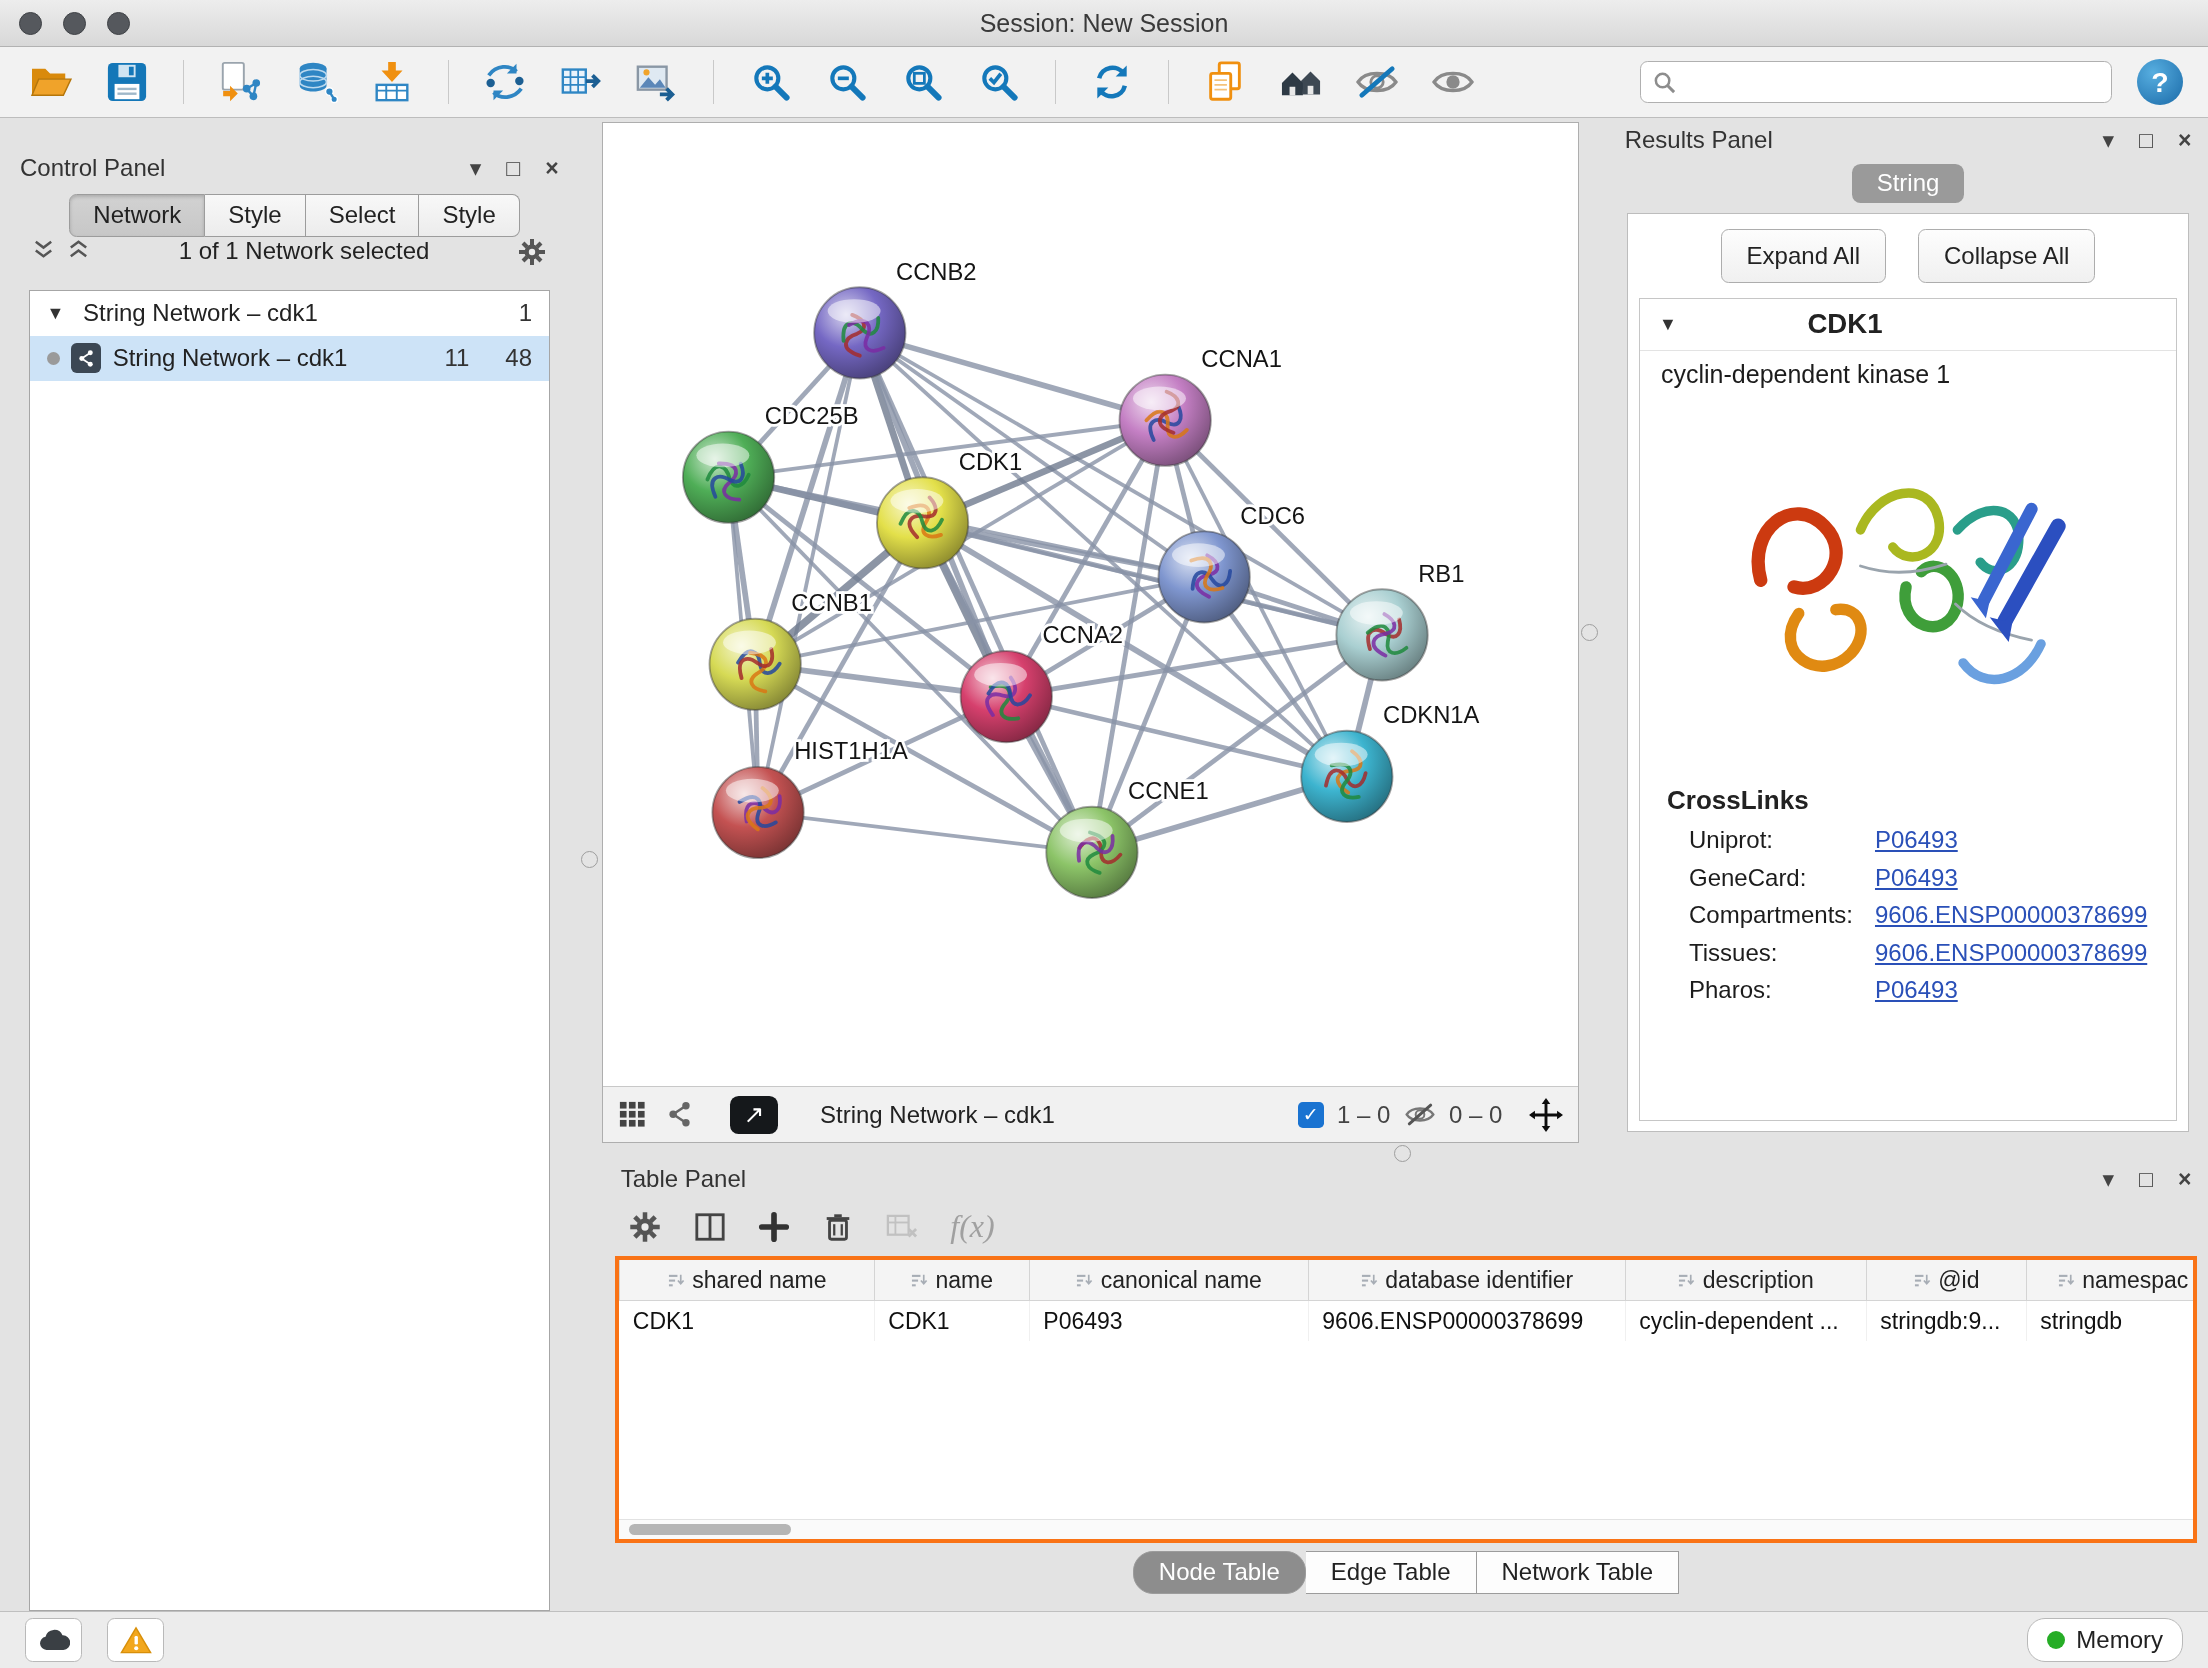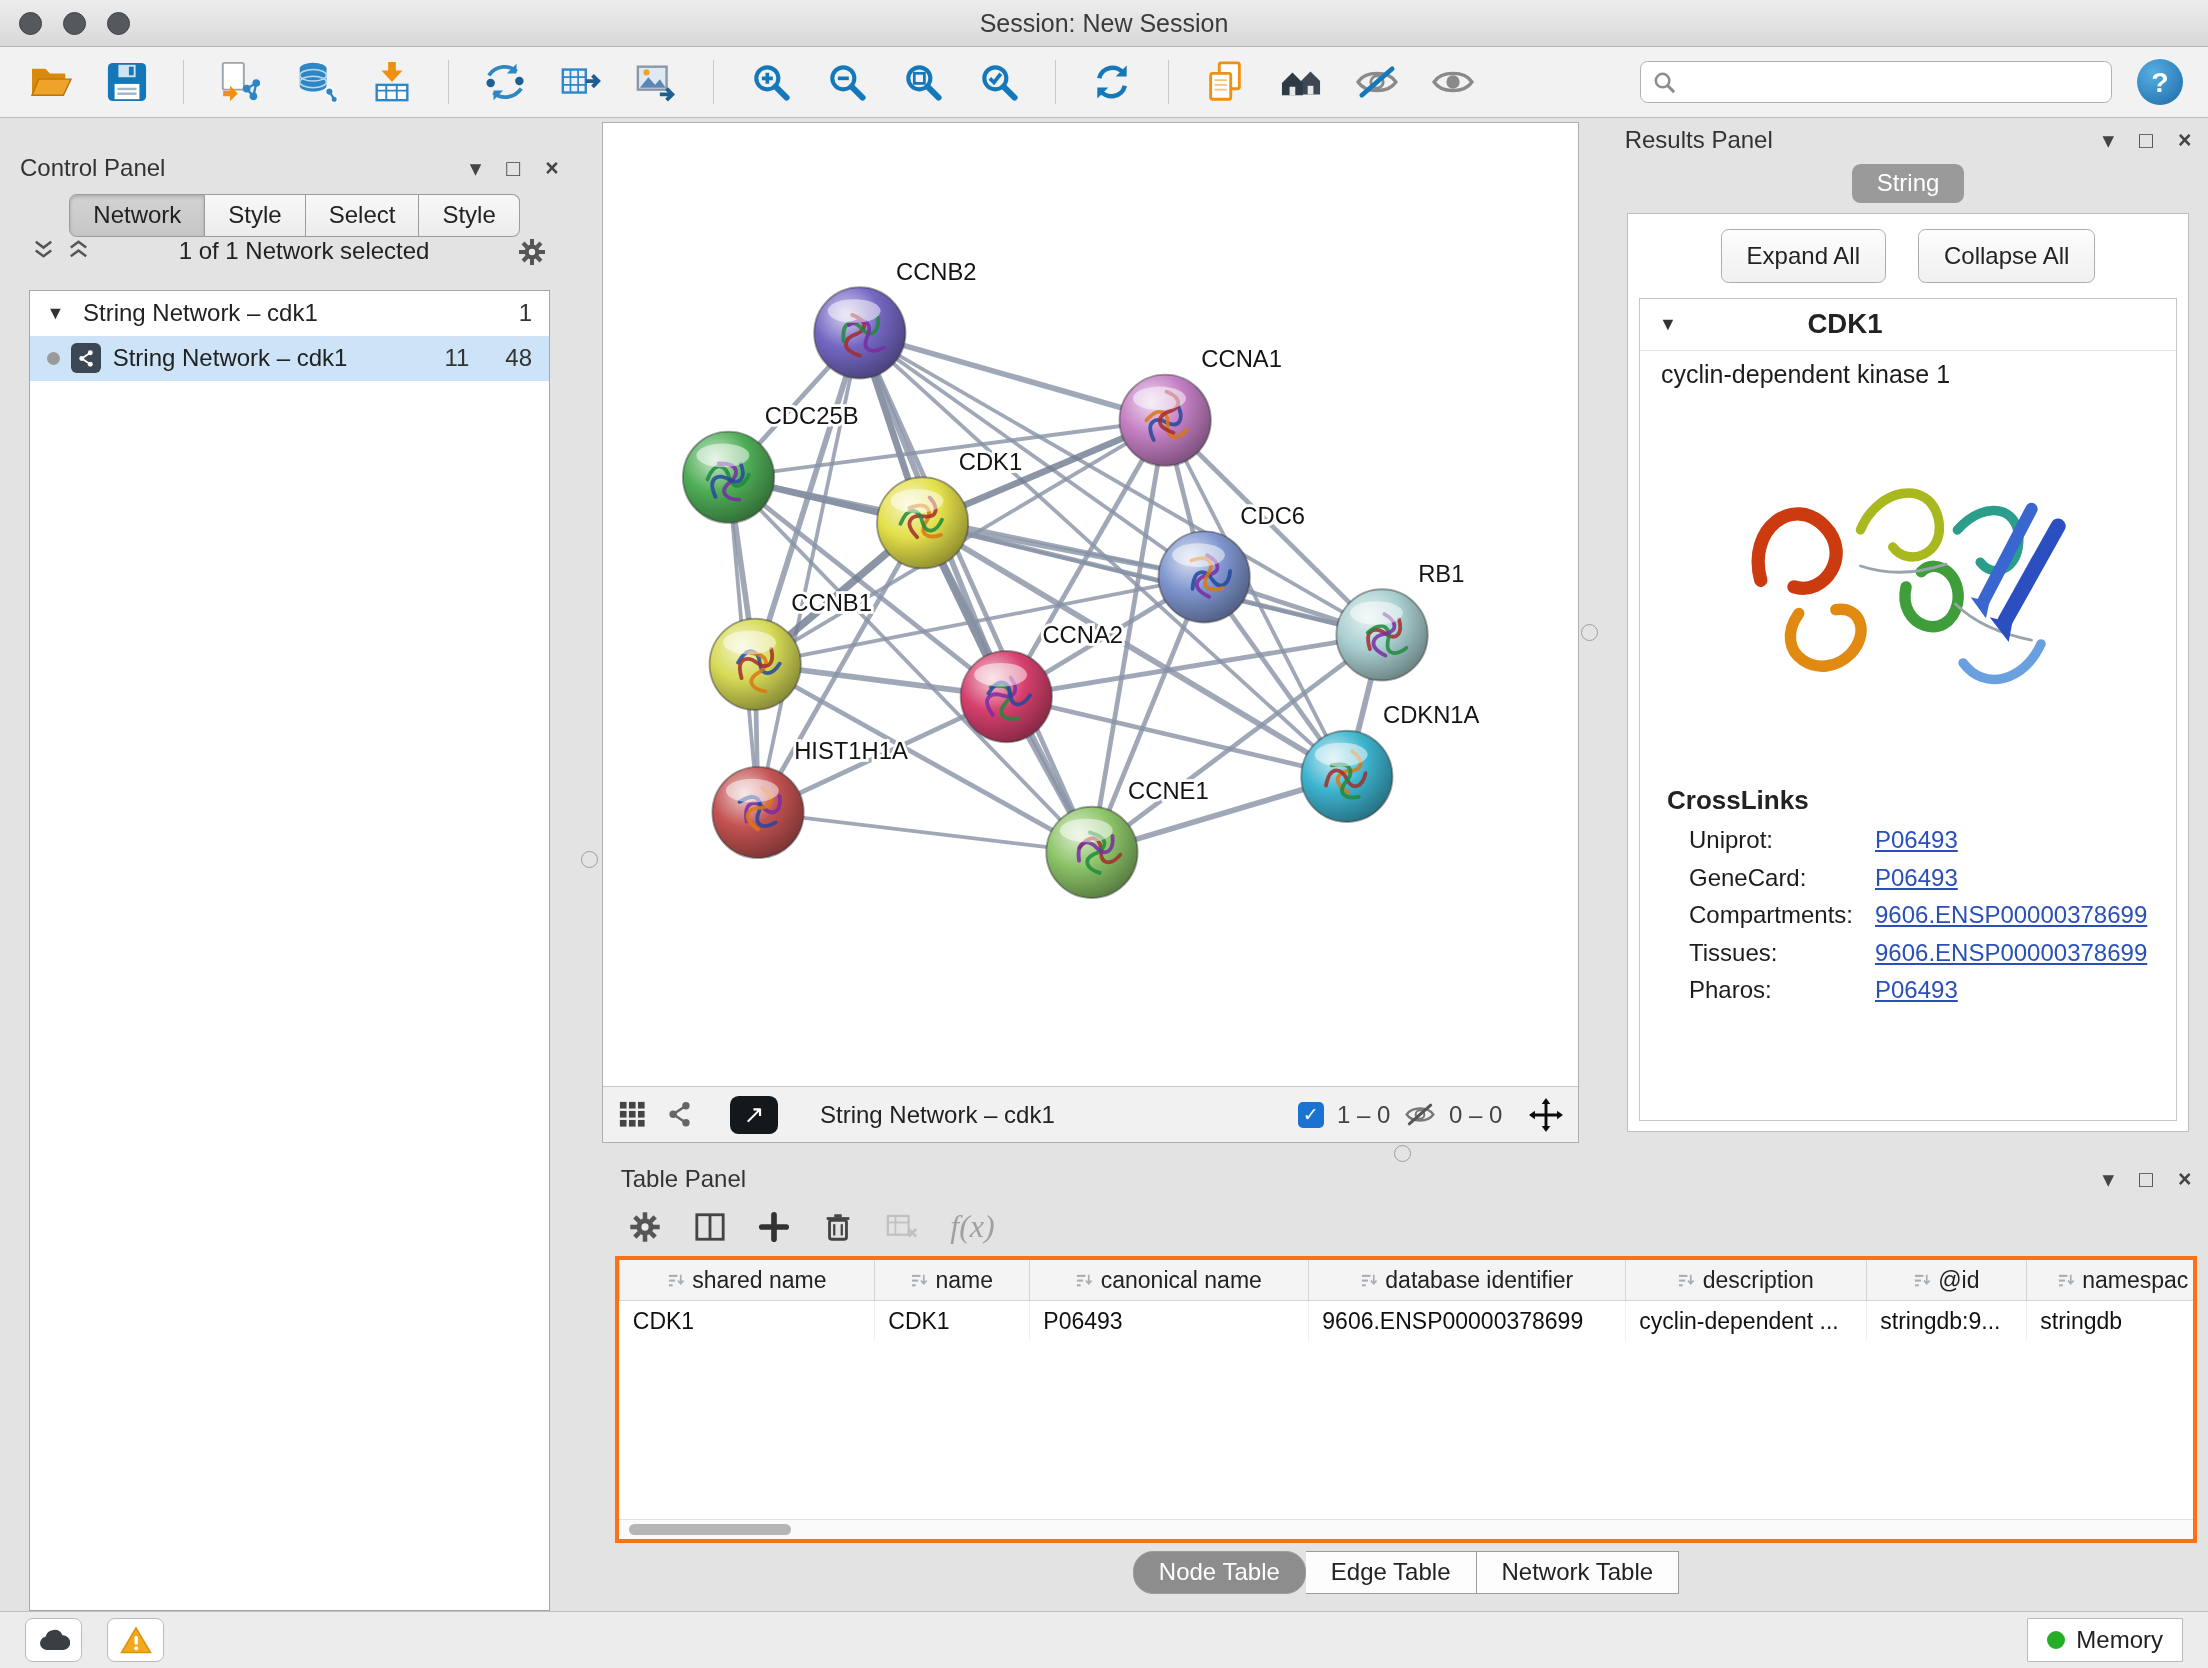--- a/index.html
+++ b/index.html
@@ -89,21 +89,21 @@
   .bt-tabs{display:flex;justify-content:center;margin-top:7.6px;}
   .bt-tab{border:1px solid #9c9c9c;border-left-width:0;background:#fdfdfd;padding:6.7px 25px;font-size:24px;color:#222;}
   .bt-tab:first-child{border-left-width:1px;}
   .bt-tab.sel{background:#8d8d8d;color:#fff;border-radius:20px;}
   
   .statusbar{position:absolute;left:0;right:0;bottom:0;height:57px;background:#ececec;border-top:1px solid #bfbfbf;
              display:flex;align-items:center;padding:0 25px;gap:25px;box-sizing:border-box;}
   .sb-btn{width:55px;height:42px;background:#fff;border:1px solid #b9b9b9;border-radius:7.6px;
           display:flex;align-items:center;justify-content:center;}
   .sb-mem{margin-left:auto;display:flex;align-items:center;gap:11.4px;background:#fff;border:1px solid #b9b9b9;
-          border-radius:1px;height:42px;padding:0 19px;font-size:24px;}
+          border-radius:18px;height:42px;padding:0 19px;font-size:24px;}
   .sb-dot{width:18px;height:18px;border-radius:50%;background:#26ad26;}
   .split-dot{position:absolute;width:15px;height:15px;border-radius:50%;background:#e4e4e4;border:1px solid #9e9e9e;}
 </style>
 </head>
 <body>
 
 <div id="window">
 
   <div class="titlebar">
     <div class="lights">

